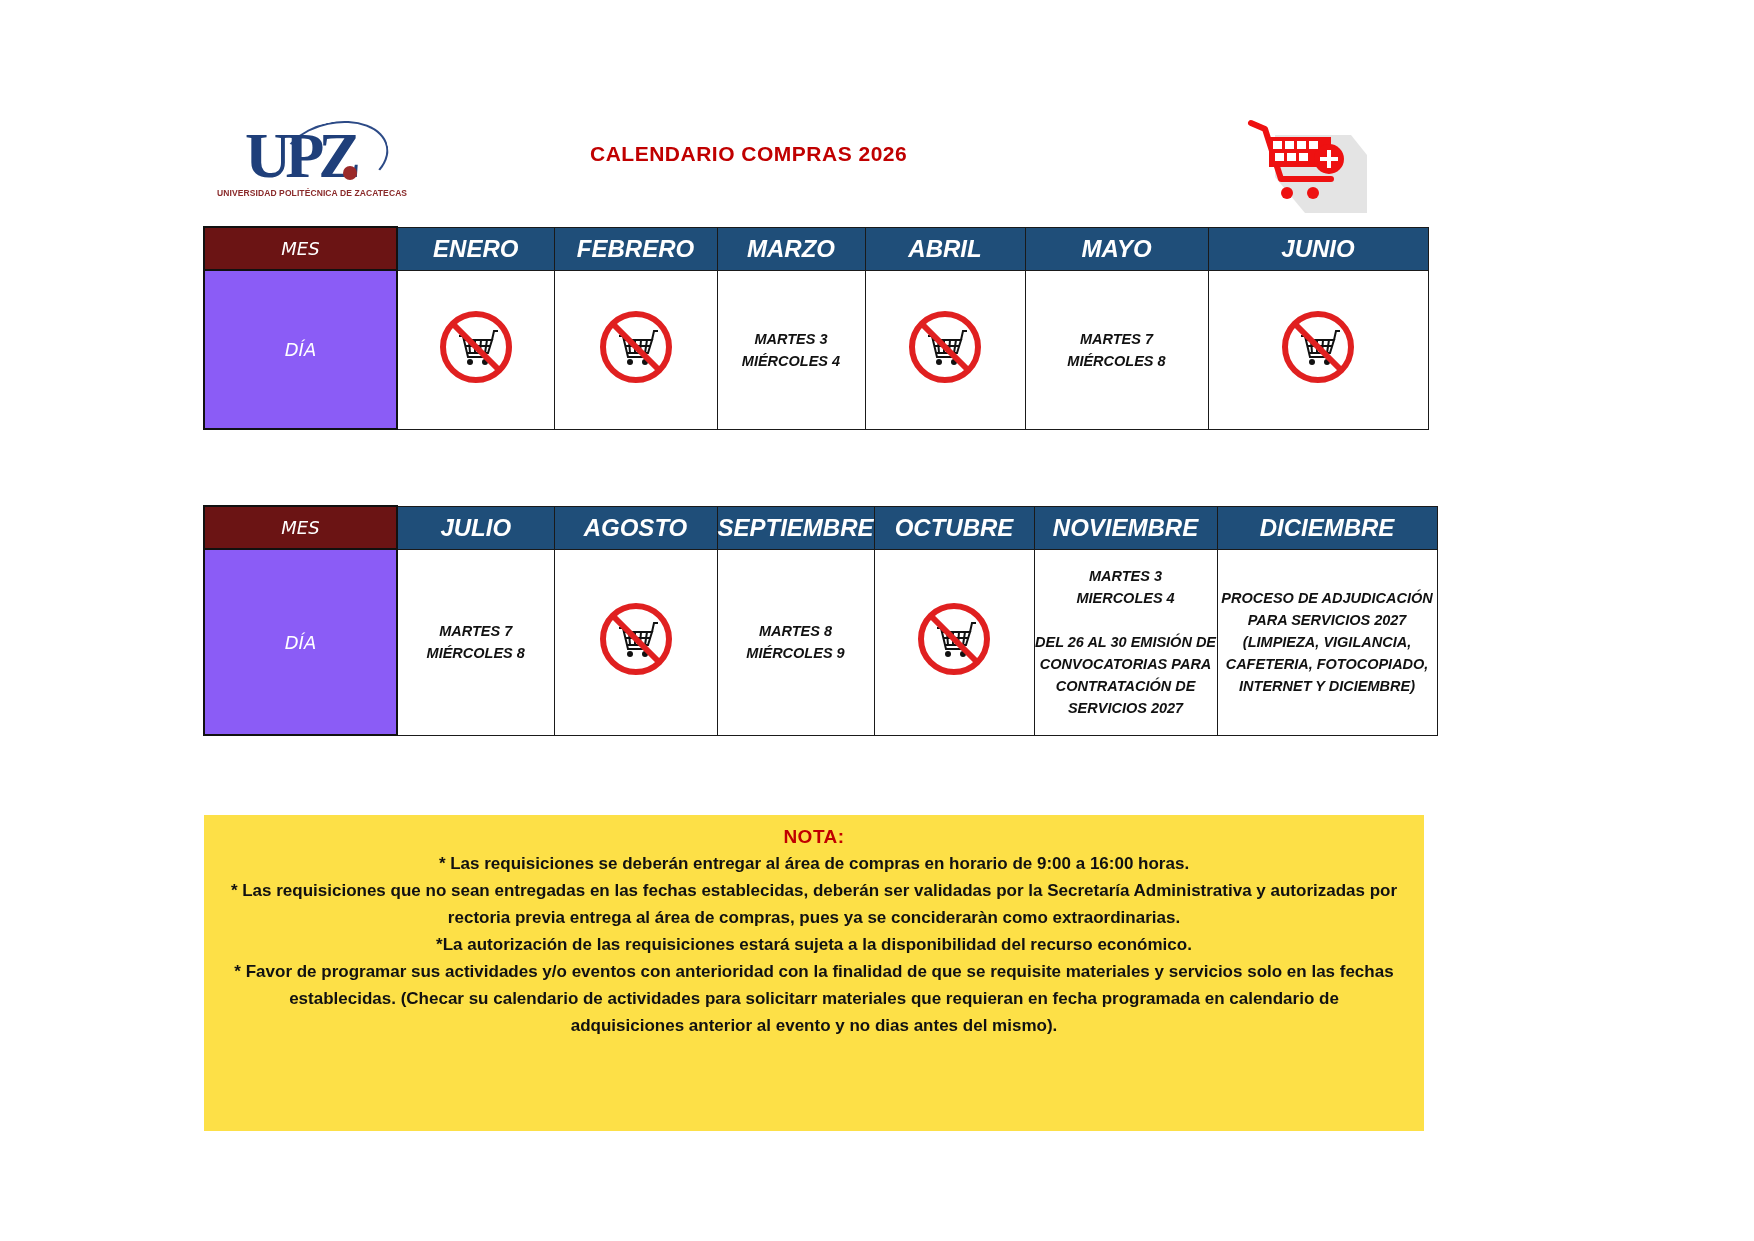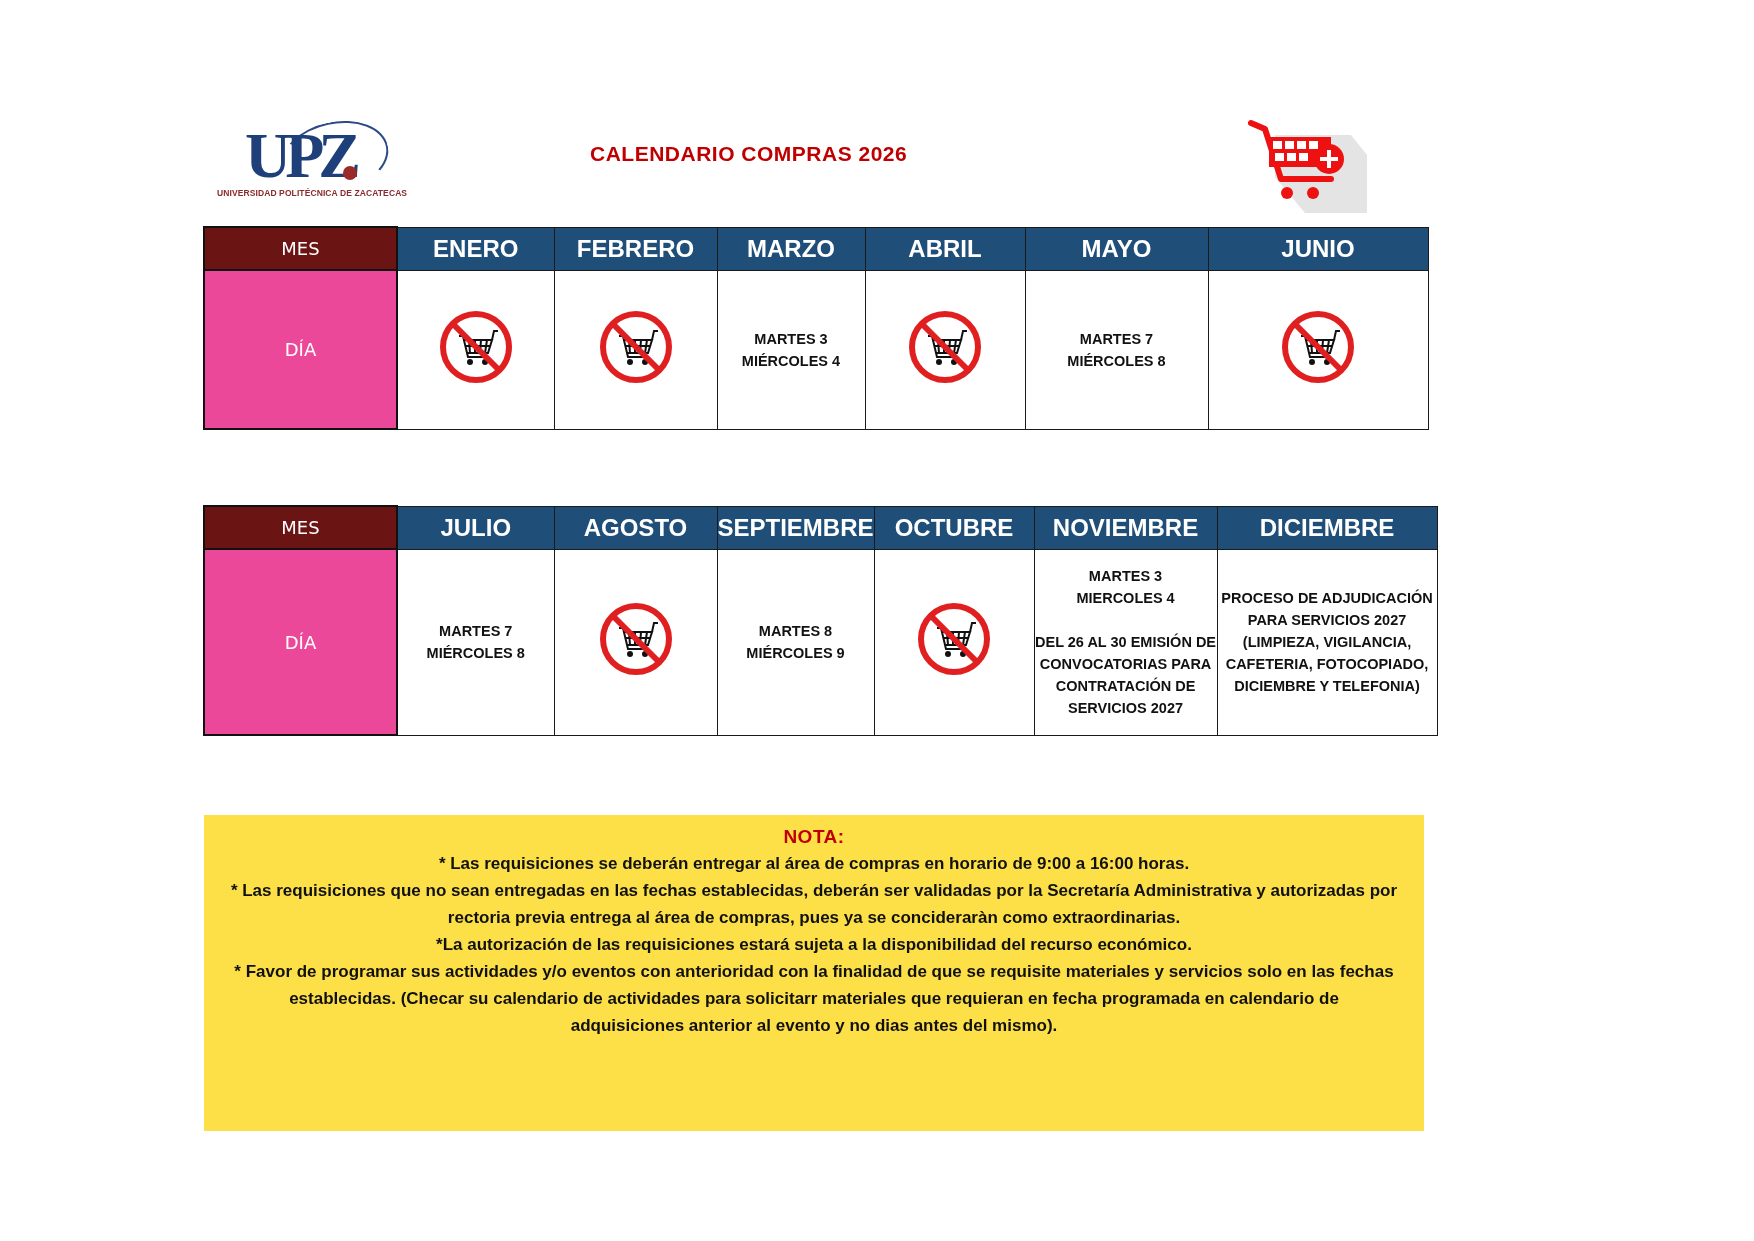--- a/index.html
+++ b/index.html
@@ -9,25 +9,25 @@
   .logo .letters { position:absolute; left:30px; top:4px; font-family:"Liberation Serif", serif;
          font-size:64px; font-weight:bold; color:#1f3f7a; letter-spacing:-6px; line-height:64px; }
   .logo .swoosh { position:absolute; left:66px; top:2px; width:104px; height:66px;
          border:2px solid #2c4a86; border-radius:50%; border-left-color:transparent; border-bottom-color:transparent; transform:rotate(-12deg); }
   .logo .dot { position:absolute; left:128px; top:46px; width:14px; height:14px; border-radius:50%; background:#9b2a2a; }
   .logo .uni { position:absolute; left:2px; top:68px; font-size:8.5px; font-weight:bold; color:#8a2a2a; white-space:nowrap; letter-spacing:0.1px; }
   .title { position:absolute; left:590px; top:142px; font-size:21px; font-weight:bold; color:#c00000;
            letter-spacing:0.5px; white-space:nowrap; }
   .cart-deco { position:absolute; left:1245px; top:115px; width:122px; height:98px; }
 
-  table.cal { position:absolute; left:203px; border-collapse:collapse; table-layout:fixed; }
+  table.cal { position:absolute; left:203px; border-collapse:collapse; table-layout:fixed;font-style:italic; }
   table.cal td, table.cal th { border:1.5px solid #1a1a1a; padding:0; text-align:center; vertical-align:middle; }
   table.cal th.mes { background:#6b1414; color:#fff; font-weight:normal; font-size:18px; border:2.5px solid #111;
                      font-family:"DejaVu Sans", sans-serif; }
-  table.cal td.dia { background:#ec4899; color:#fff; font-size:18px; border:2.5px solid #111;
+  table.cal td.dia { background:#8b5cf6; color:#fff; font-size:18px; border:2.5px solid #111;
                      font-family:"DejaVu Sans", sans-serif; }
   table.cal th.month { background:#1f4e79; color:#fff; font-size:24px; font-weight:bold; white-space:nowrap; }
   table.cal td.cell { background:#fff; font-size:14.5px; font-weight:bold; color:#111; line-height:22px; }
   .t1 { top:226px; }
   .t2 { top:505px; }
   .t1 tr.hdr, .t2 tr.hdr { height:43px; }
   .t1 tr.body { height:159px; }
   .t2 tr.body { height:186px; }
   .noicon { display:inline-block; width:74px; height:74px; }
   .line { display:block; }
@@ -224,21 +224,21 @@
           <span class="line">DEL 26 AL 30 EMISIÓN DE</span>
           <span class="line">CONVOCATORIAS PARA</span>
           <span class="line">CONTRATACIÓN DE</span>
           <span class="line">SERVICIOS 2027</span>
         </td>
     <td class="cell">
           <span class="line">PROCESO DE ADJUDICACIÓN</span>
           <span class="line">PARA SERVICIOS 2027</span>
           <span class="line">(LIMPIEZA, VIGILANCIA,</span>
           <span class="line">CAFETERIA, FOTOCOPIADO,</span>
-          <span class="line">DICIEMBRE Y TELEFONIA)</span>
+          <span class="line">INTERNET Y DICIEMBRE)</span>
         </td>
   </tr>
 </tbody>
   </table>
 
 <div class="note">
   <span class="nota">NOTA:</span>
   <span class="nl">* Las requisiciones se deberán entregar al área de compras en horario de 9:00 a 16:00 horas.</span>
   <span class="nl">* Las requisiciones que no sean entregadas en las fechas establecidas, deberán ser validadas por la Secretaría Administrativa y autorizadas por</span>
   <span class="nl">rectoria previa entrega al área de compras, pues ya se concideraràn como extraordinarias.</span>

